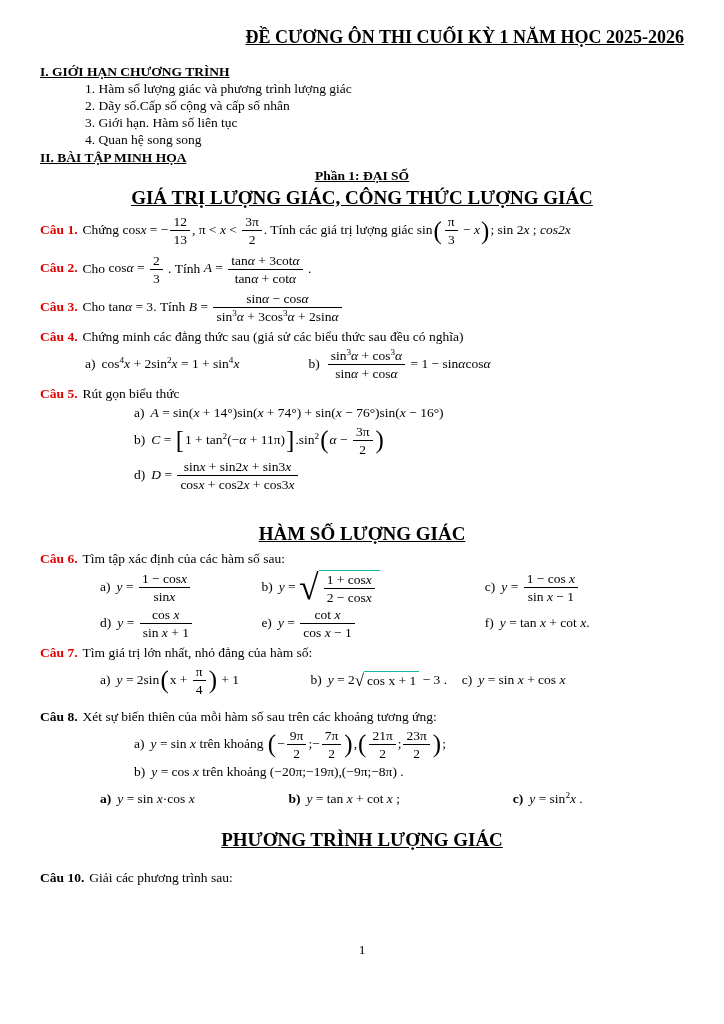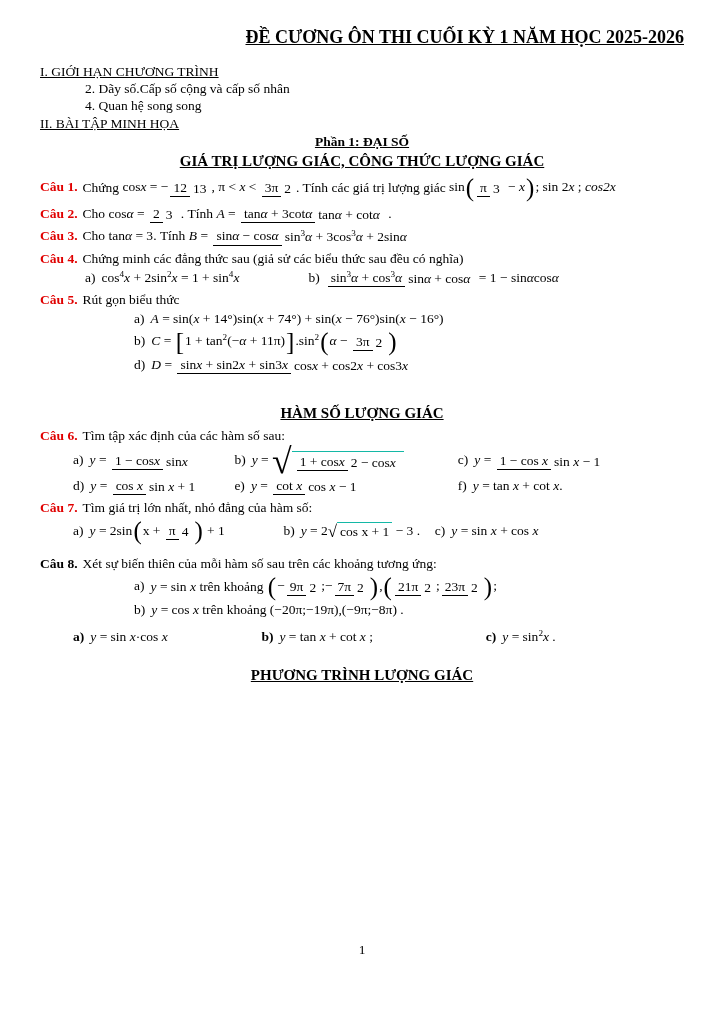--- a/index.html
+++ b/index.html
@@ -6,67 +6,69 @@
   *{ box-sizing:border-box; }
   html,body{ margin:0; padding:0; }
   body{
     width:724px; height:1024px; background:#ffffff; color:#000;
     font-family:"Liberation Serif","DejaVu Serif",serif;
     font-size:13.5px; line-height:1.25;
   }
   .page{ position:relative; width:724px; height:1024px; padding:26px 40px 0 40px; overflow:hidden; }
 
   .title{ text-align:right; font-weight:bold; font-size:18px; margin:0 0 15px 0;text-decoration:underline; }
-  .sechead{ font-weight:normal; text-decoration:underline; font-size:13.5px; margin:1px 0; }
+  .sechead{ font-weight:bold; text-decoration:underline; font-size:13.5px; margin:1px 0; }
   .olist{ margin:0; padding:0 0 0 45px; list-style:none; }
   .olist li{ margin:0; }
 
   .chead{ text-align:center; font-weight:bold; margin:1px 0; }
   .chead .u{ text-decoration:underline; }
-  .chead.big{ font-size:15px; }
+  .chead.big{ font-size:19px; }
   .gap-top{ margin-top:30px; }
   .gap-both{ margin-top:20px; margin-bottom:18px; }
 
   .q{ margin:5px 0; }
   .qlabel{ font-weight:bold; margin-right:5px; }
   .red{ color:var(--red); }
 
-  .optrow{ margin-left:33px; margin-top:2px; margin-bottom:2px; }
+  .optrow{ margin-left:60px; margin-top:2px; margin-bottom:2px; }
   .optrow.ind45{ margin-left:45px; }
   .opt{ display:inline-block; vertical-align:middle; }
   .w158{ width:158px; } .w220{ width:220px; } .w207{ width:207px; }
   .w148{ width:148px; } .w185{ width:185px; } .w221{ width:221px; }
   .optline{ margin-left:94px; margin-top:2px; margin-bottom:2px; }
   .olabel{ margin-right:6px; }
   .olabel.bold{ font-weight:bold; }
 
   .math{ white-space:nowrap; }
   .math i{ font-family:inherit; }
-  .mfrac{ display:inline-flex; flex-direction:row; vertical-align:middle; text-align:center; margin:0 2px; line-height:1.12; }
+  .mfrac{ display:inline-flex; flex-direction:column; vertical-align:middle; text-align:center; margin:0 2px; line-height:1.12; }
   .mnum{ display:block; padding:0 3px 1px 3px; border-bottom:1px solid #000; }
   .mden{ display:block; padding:1px 3px 0 3px; }
   sup{ font-size:.68em; line-height:0; }
   .mbig{ display:inline-block; font-size:185%; line-height:1; vertical-align:middle; padding:0 1px; }
   .msqrt{ display:inline-flex; align-items:center; vertical-align:middle; }
   .mrad{ font-size:125%; line-height:.9; }
   .mrad.big{ font-size:265%; line-height:.8; }
   .mrootc{ border-top:1px solid #14b8a6; padding:1px 3px 0 3px; }
 
   .pagenum{ position:absolute; left:0; right:0; top:942px; text-align:center; }
 </style>
 </head>
 <body>
 
 <div class="page">
 
   <div class="title">ĐỀ CƯƠNG ÔN THI CUỐI KỲ 1 NĂM HỌC 2025-2026</div>
 
   <div class="sechead">I. GIỚI HẠN CHƯƠNG TRÌNH</div>
   <ul class="olist">
+    <li>1. Hàm số lượng giác và phương trình lượng giác</li>
     <li>2. Dãy số.Cấp số cộng và cấp số nhân</li>
+    <li>3. Giới hạn. Hàm số liên tục</li>
     <li>4.  Quan hệ song song</li>
   </ul>
   <div class="sechead">II. BÀI TẬP MINH HỌA</div>
 
   <div class="chead"><span class="u">Phần 1: ĐẠI SỐ</span></div>
   <div class="chead big"><span class="u">GIÁ TRỊ LƯỢNG GIÁC, CÔNG THỨC LƯỢNG GIÁC</span></div>
 
   <div class="q">
     <span class="qlabel red">Câu 1.</span><span>Chứng </span><span class="math">cos<i>x</i> = −<span class="mfrac">
           <span class="mnum">12</span>
@@ -191,16 +193,19 @@
   <div class="q" style="margin-top:10px;">
     <div class="optrow" style="margin-top:8px;">
       <span class="opt w185"><span class="olabel bold">a)</span><span class="math"><i>y</i> = sin <i>x</i>·cos <i>x</i></span></span>
       <span class="opt w221"><span class="olabel bold">b)</span><span class="math"><i>y</i> = tan <i>x</i> + cot <i>x</i> ;</span></span>
       <span class="opt"><span class="olabel bold">c)</span><span class="math"><i>y</i> = sin<sup>2</sup><i>x</i> .</span></span>
     </div>
   </div>
 
   <div class="chead big gap-both"><span class="u">PHƯƠNG TRÌNH LƯỢNG GIÁC</span></div>
 
+  <div class="q" style="margin-top:16px;">
+    <span class="qlabel">Câu 10.</span><span>Giải các phương trình sau:</span>
+  </div>
 
   <div class="pagenum">1</div>
 
 </div>
 
 </body></html>

